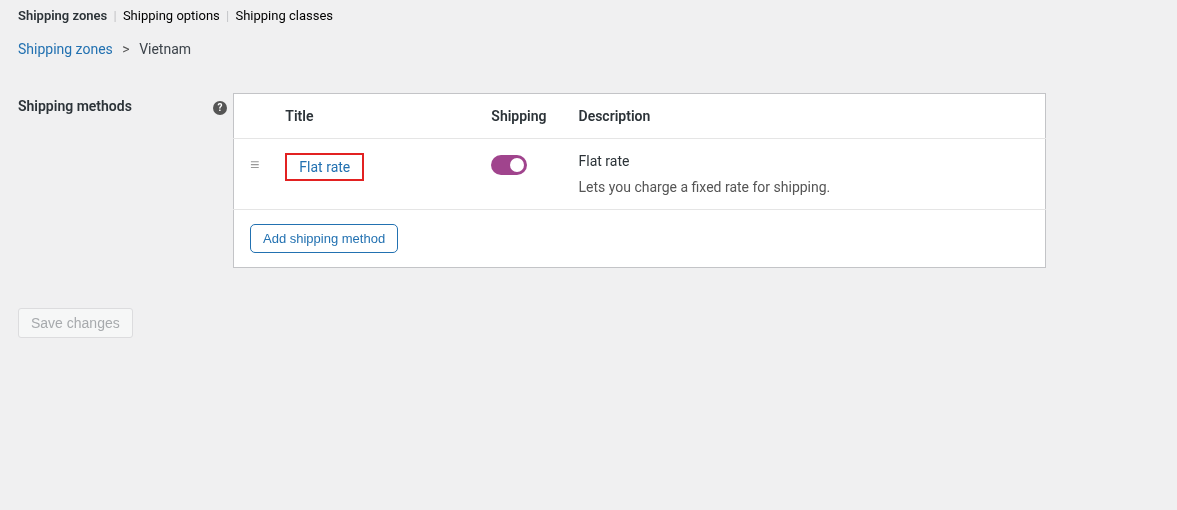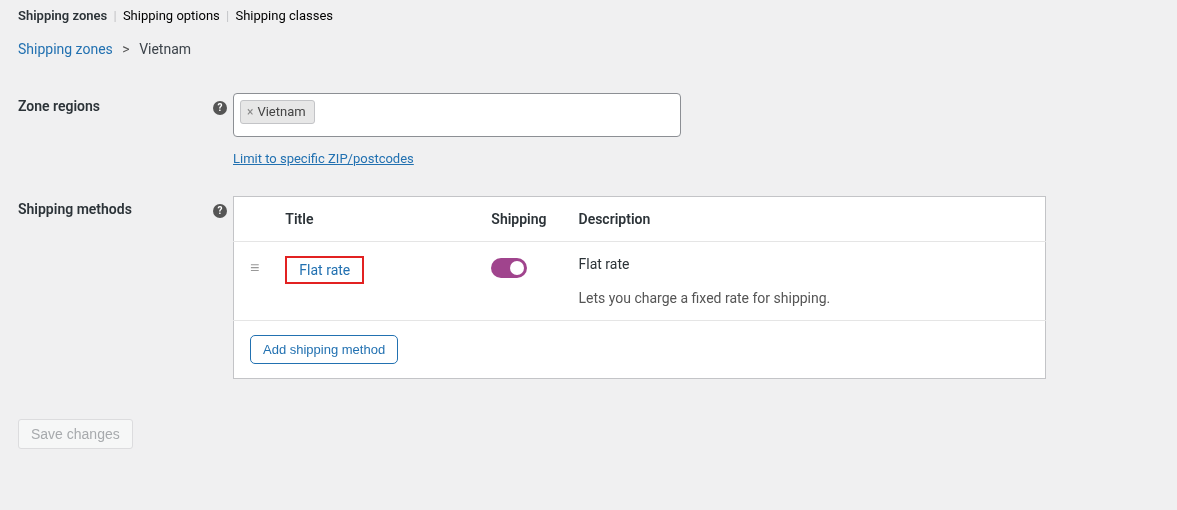--- a/index.html
+++ b/index.html
@@ -126,21 +126,21 @@
     margin-top: 4px;
   }
   .method-link {
     color: #2271b1;
     text-decoration: none;
     display: inline-block;
     padding: 4px 12px;
     border: 2px solid #e22121;
   }
   .desc-title { font-weight: 400; color: #2c3338; }
-  .desc-sub { color: #555; margin-top: 18px; }
+  .desc-sub { color: #555; margin-top: 10px; }
   .toggle {
     width: 36px; height: 20px;
     border-radius: 10px;
     background: #a0448d;
     position: relative;
     display: inline-block;
     margin-top: 2px;
   }
   .toggle .knob {
     width: 14px; height: 14px;
@@ -184,35 +184,20 @@
 </div>
 
 <h2>
   <a href="#">Shipping zones</a>
   <span class="gt">&gt;</span>
   <span>Vietnam</span>
 </h2>
 
 <table class="form-table">
   <tbody>
-    <tr>
-      <th>
-        <span>Zone regions</span>
-        <span class="help-icon">?</span>
-      </th>
-      <td>
-        <div class="tags-box">
-          <span class="tag">
-            <span class="x">×</span>
-            <span>Vietnam</span>
-          </span>
-        </div>
-        <a href="#" class="postcode-link">Limit to specific ZIP/postcodes</a>
-      </td>
-    </tr>
     <tr>
       <th>
         <span>Shipping methods</span>
         <span class="help-icon">?</span>
       </th>
       <td>
         <table class="methods-table">
           <thead>
             <tr>
               <th class="sort"></th>

